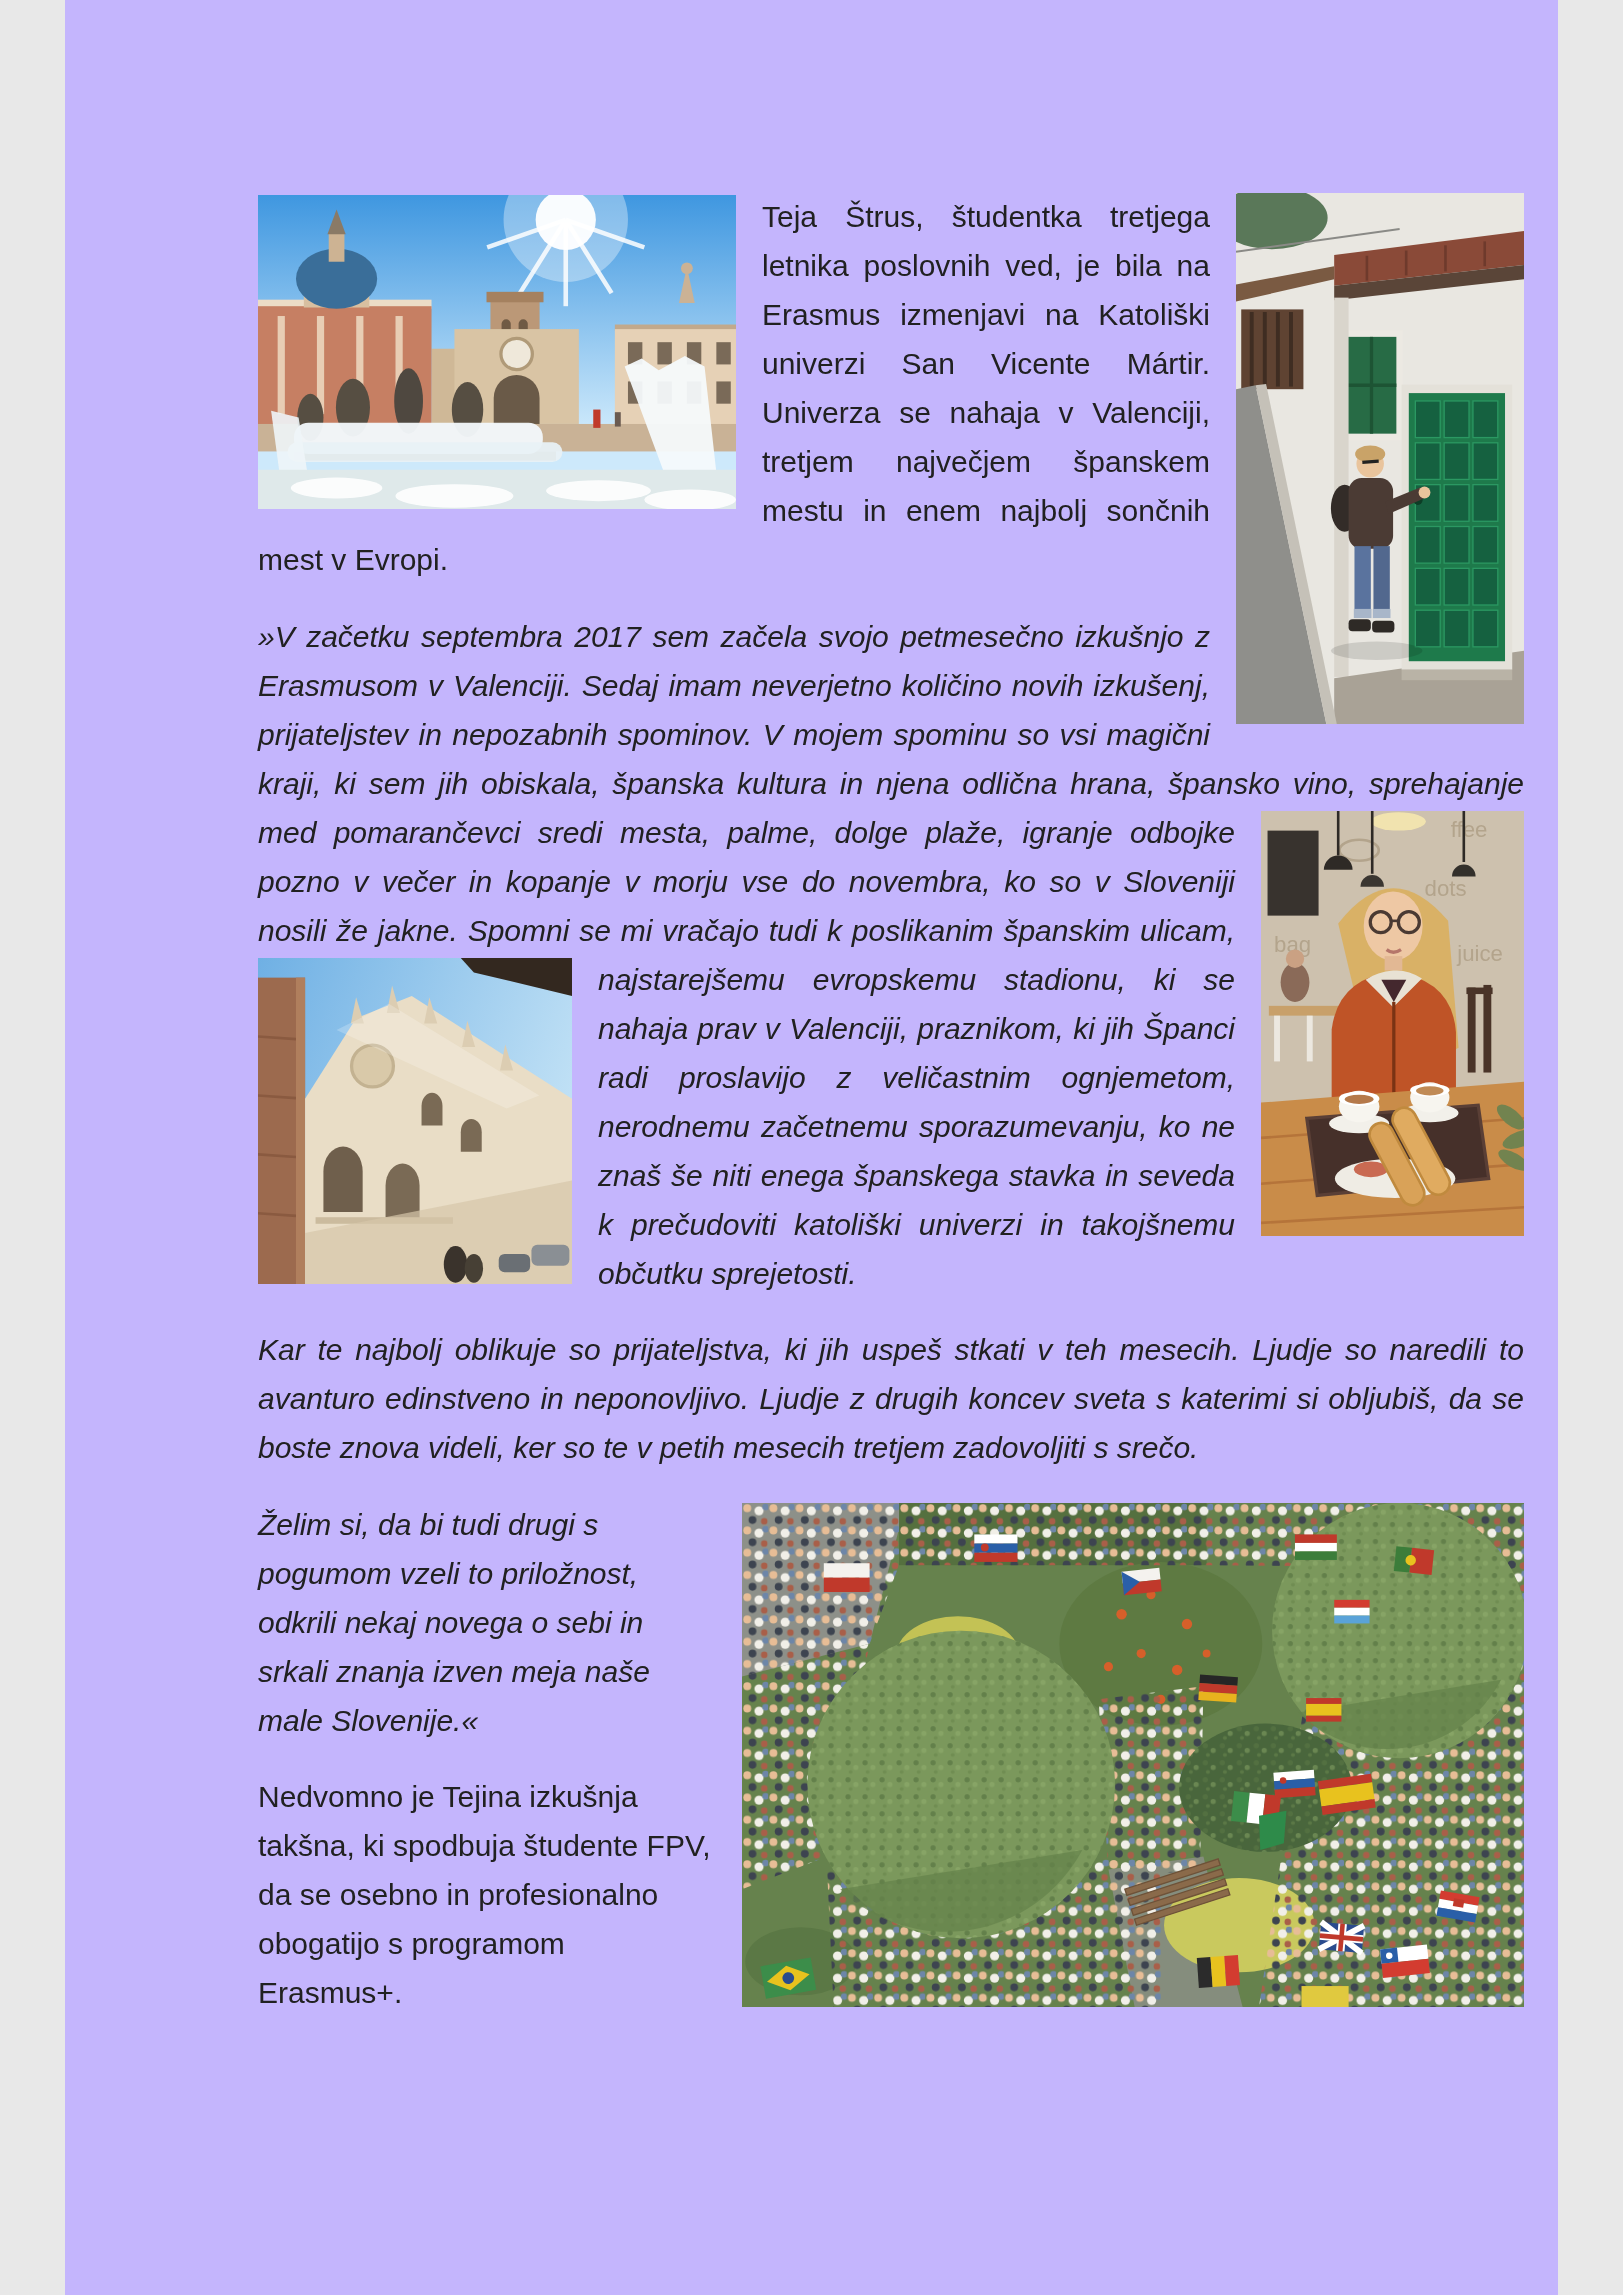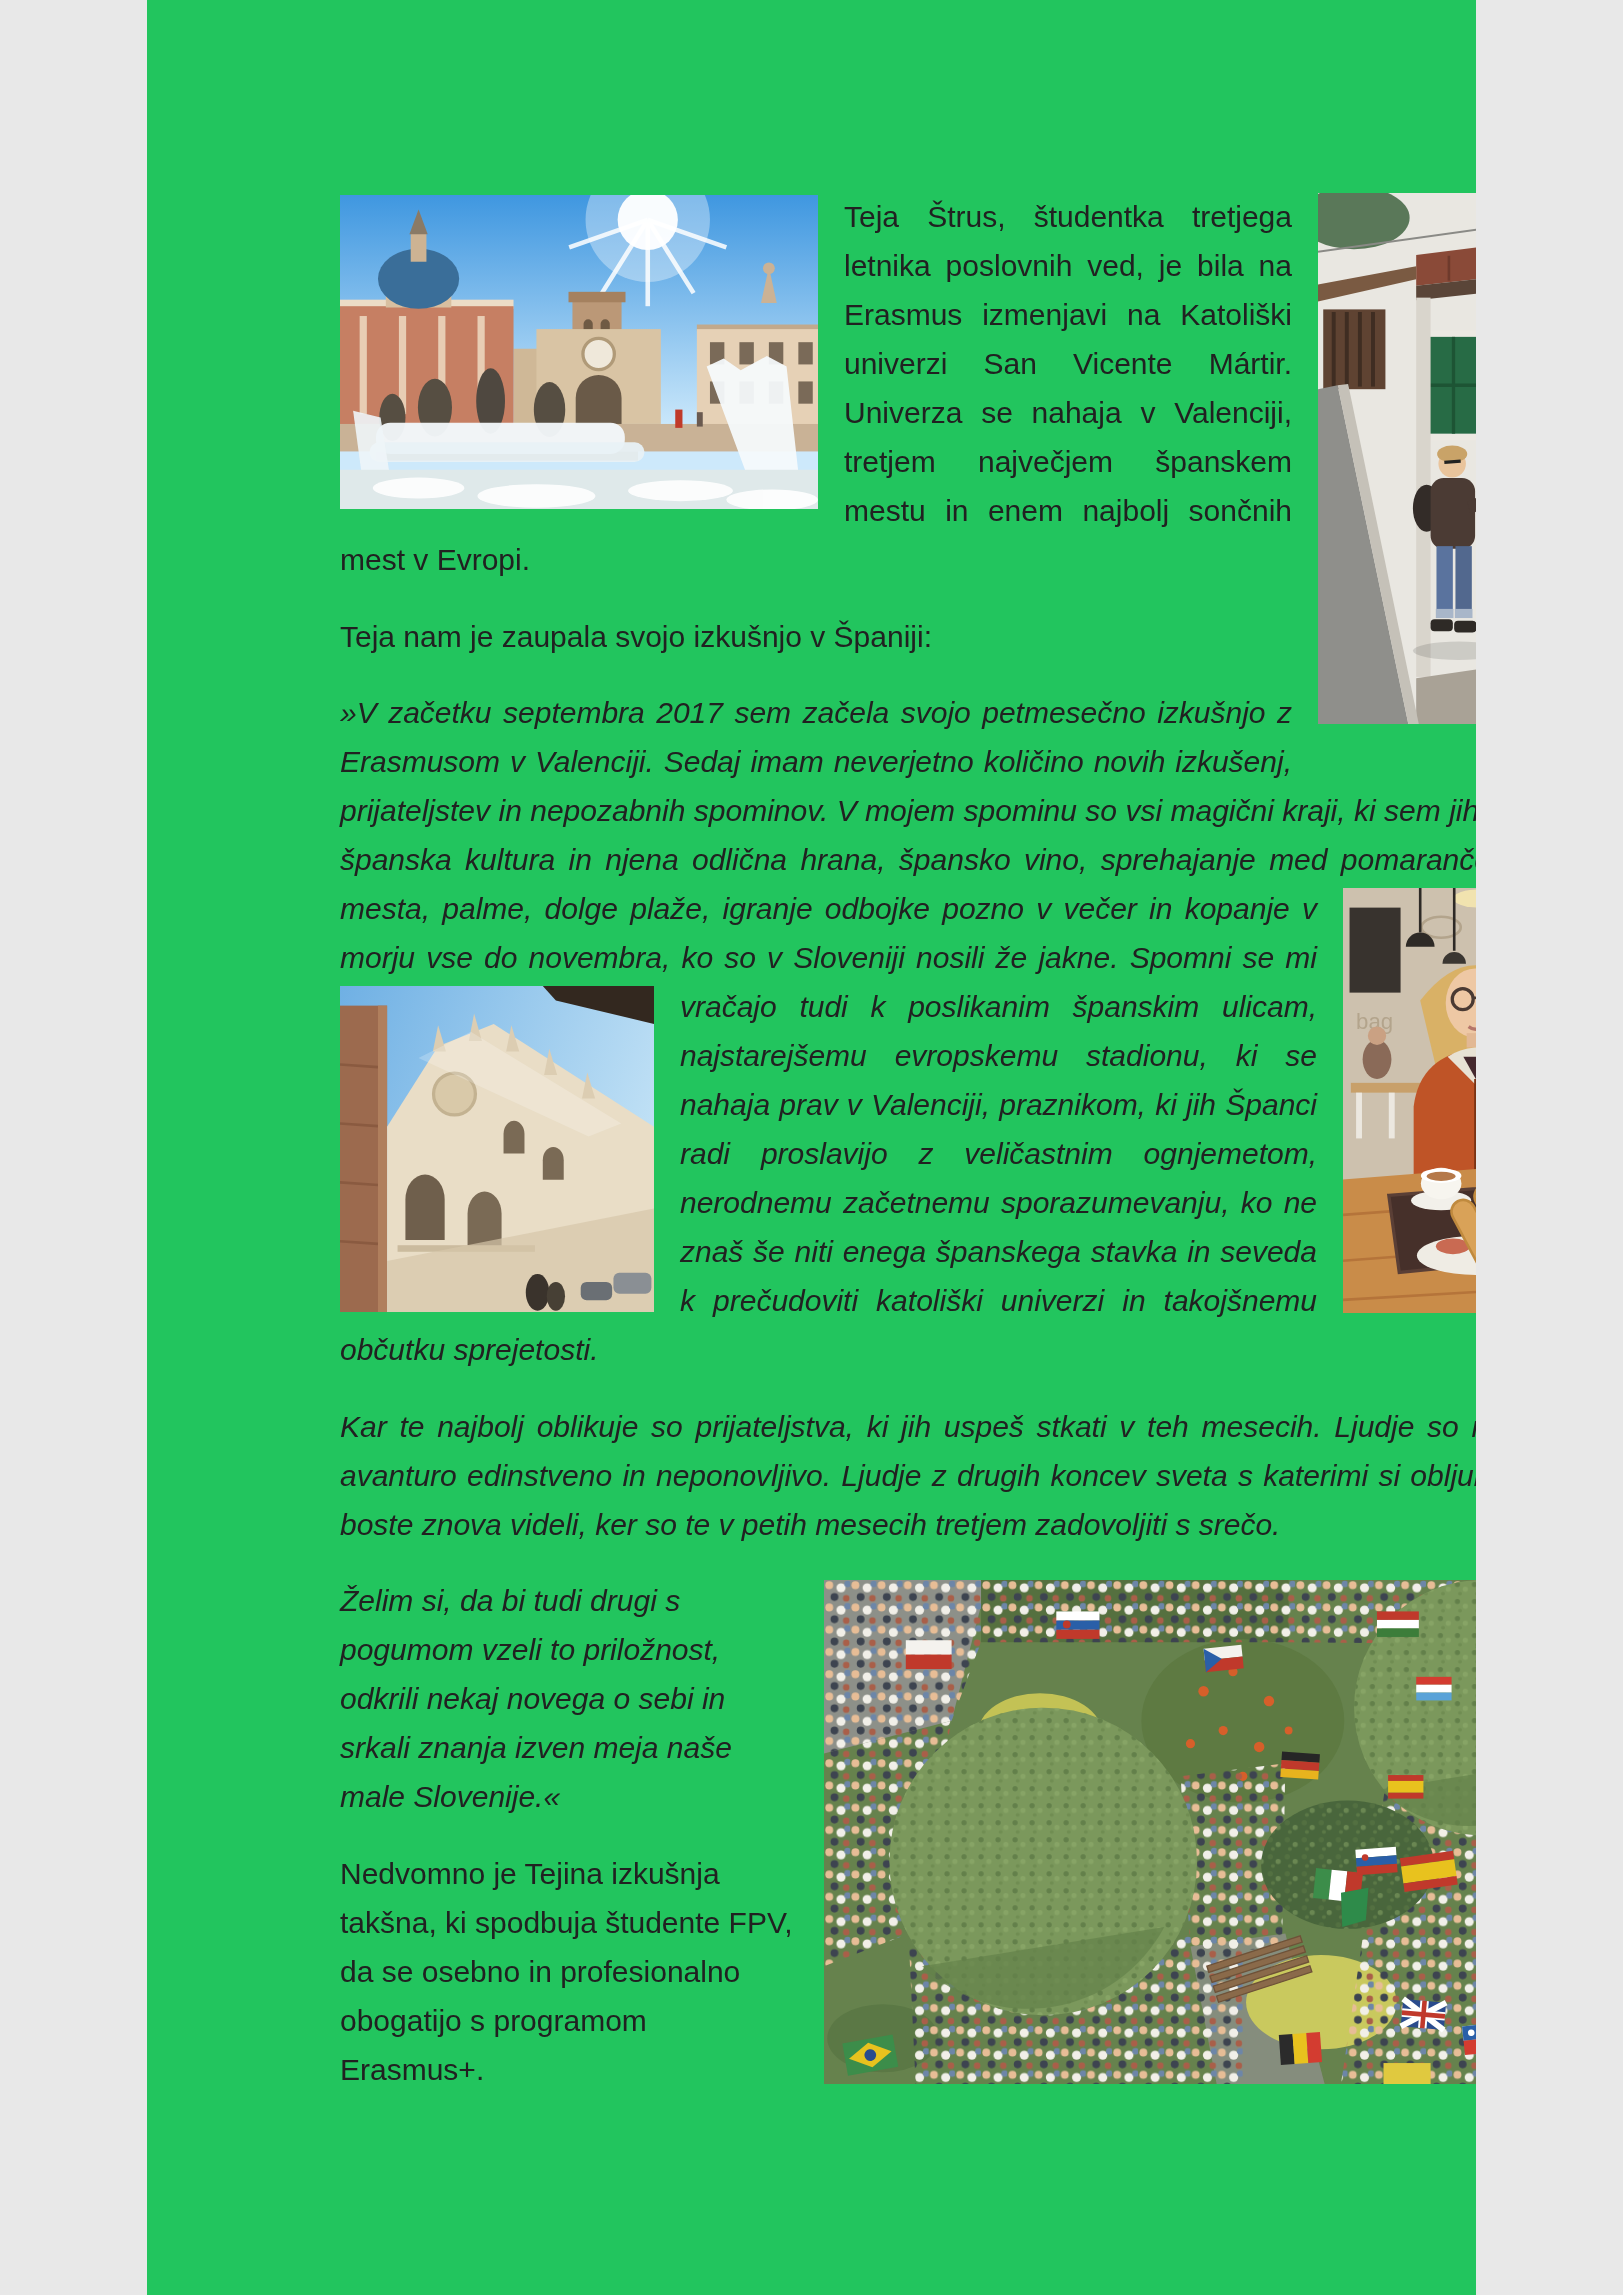--- a/index.html
+++ b/index.html
@@ -1,17 +1,17 @@
 <!DOCTYPE html>
 <html style="font-size:10.5px"><head>
 <meta charset="utf-8">
 <style>
   *{box-sizing:border-box;margin:0;padding:0}
   html,body{background:#e8e8e8}
-  #page{position:relative;width:1329px;height:2295px;margin:0 auto;background:#22c55e;overflow:hidden;
+  #page{position:relative;width:1493px;height:2295px;margin:0 auto;background:#c4b5fd;overflow:hidden;
         font-family:"Liberation Sans","DejaVu Sans",sans-serif;color:#212121}
   .content{position:absolute;left:193px;top:192px;width:1266px}
   .content p{font-size:30px;line-height:49px;text-align:justify;margin:0 0 27.5px 0}
   .content p.rag{text-align:left}
   .ital{font-style:italic}
   .ph{display:block}
   .ph svg{display:block;width:100%;height:100%}
   .ph-fountain{float:left;width:478px;height:314px;margin:3.3px 26px 19.6px 0}
   .ph-door{float:right;width:288px;height:531px;margin:1.3px 0 19.6px 26px}
   .ph-cafe{float:right;width:263px;height:425px;margin:3.9px 0 13px 26px}
@@ -162,21 +162,20 @@
         <rect x="210" y="540" width="25" height="108" fill="#52688e"></rect>
         <rect x="180" y="636" width="27" height="14" fill="#a8b6c9"></rect>
         <rect x="209" y="636" width="27" height="14" fill="#a8b6c9"></rect>
         <rect x="172" y="652" width="34" height="18" rx="6" fill="#2e2a26"></rect>
         <rect x="208" y="654" width="34" height="18" rx="6" fill="#2e2a26"></rect>
       </svg>
     </span>
 
     <p>Teja Štrus, študentka tretjega letnika poslovnih ved, je bila na Erasmus izmenjavi na Katoliški univerzi San Vicente Mártir. Univerza se nahaja v Valenciji, tretjem največjem španskem mestu in enem najbolj sončnih mest v Evropi.</p>
 
-    <p class="rag">Teja nam je zaupala svojo izkušnjo v Španiji:</p>
 
     <p class="ital">
       <span>»V začetku septembra 2017 sem začela svojo petmesečno izkušnjo z Erasmusom v Valenciji. Sedaj imam neverjetno količino novih izkušenj, prijateljstev in nepozabnih spominov. V mojem spominu so vsi magični kraji, ki sem jih obiskala, španska kultura in njena odlična hrana, špansko vino, sprehajanje med pomarančevci sredi mesta, palme, dolge plaže,  igranje odbojke</span>
 
       
       <span class="ph ph-cafe">
         <svg viewBox="0 0 402 650" preserveAspectRatio="none" aria-hidden="true" style="font-size:46px">
           <rect width="402" height="650" fill="#cdc1ae"></rect>
           <g fill="#b3a48c" font-size="34" font-style="normal">
             <text x="290" y="40">ffee</text>

